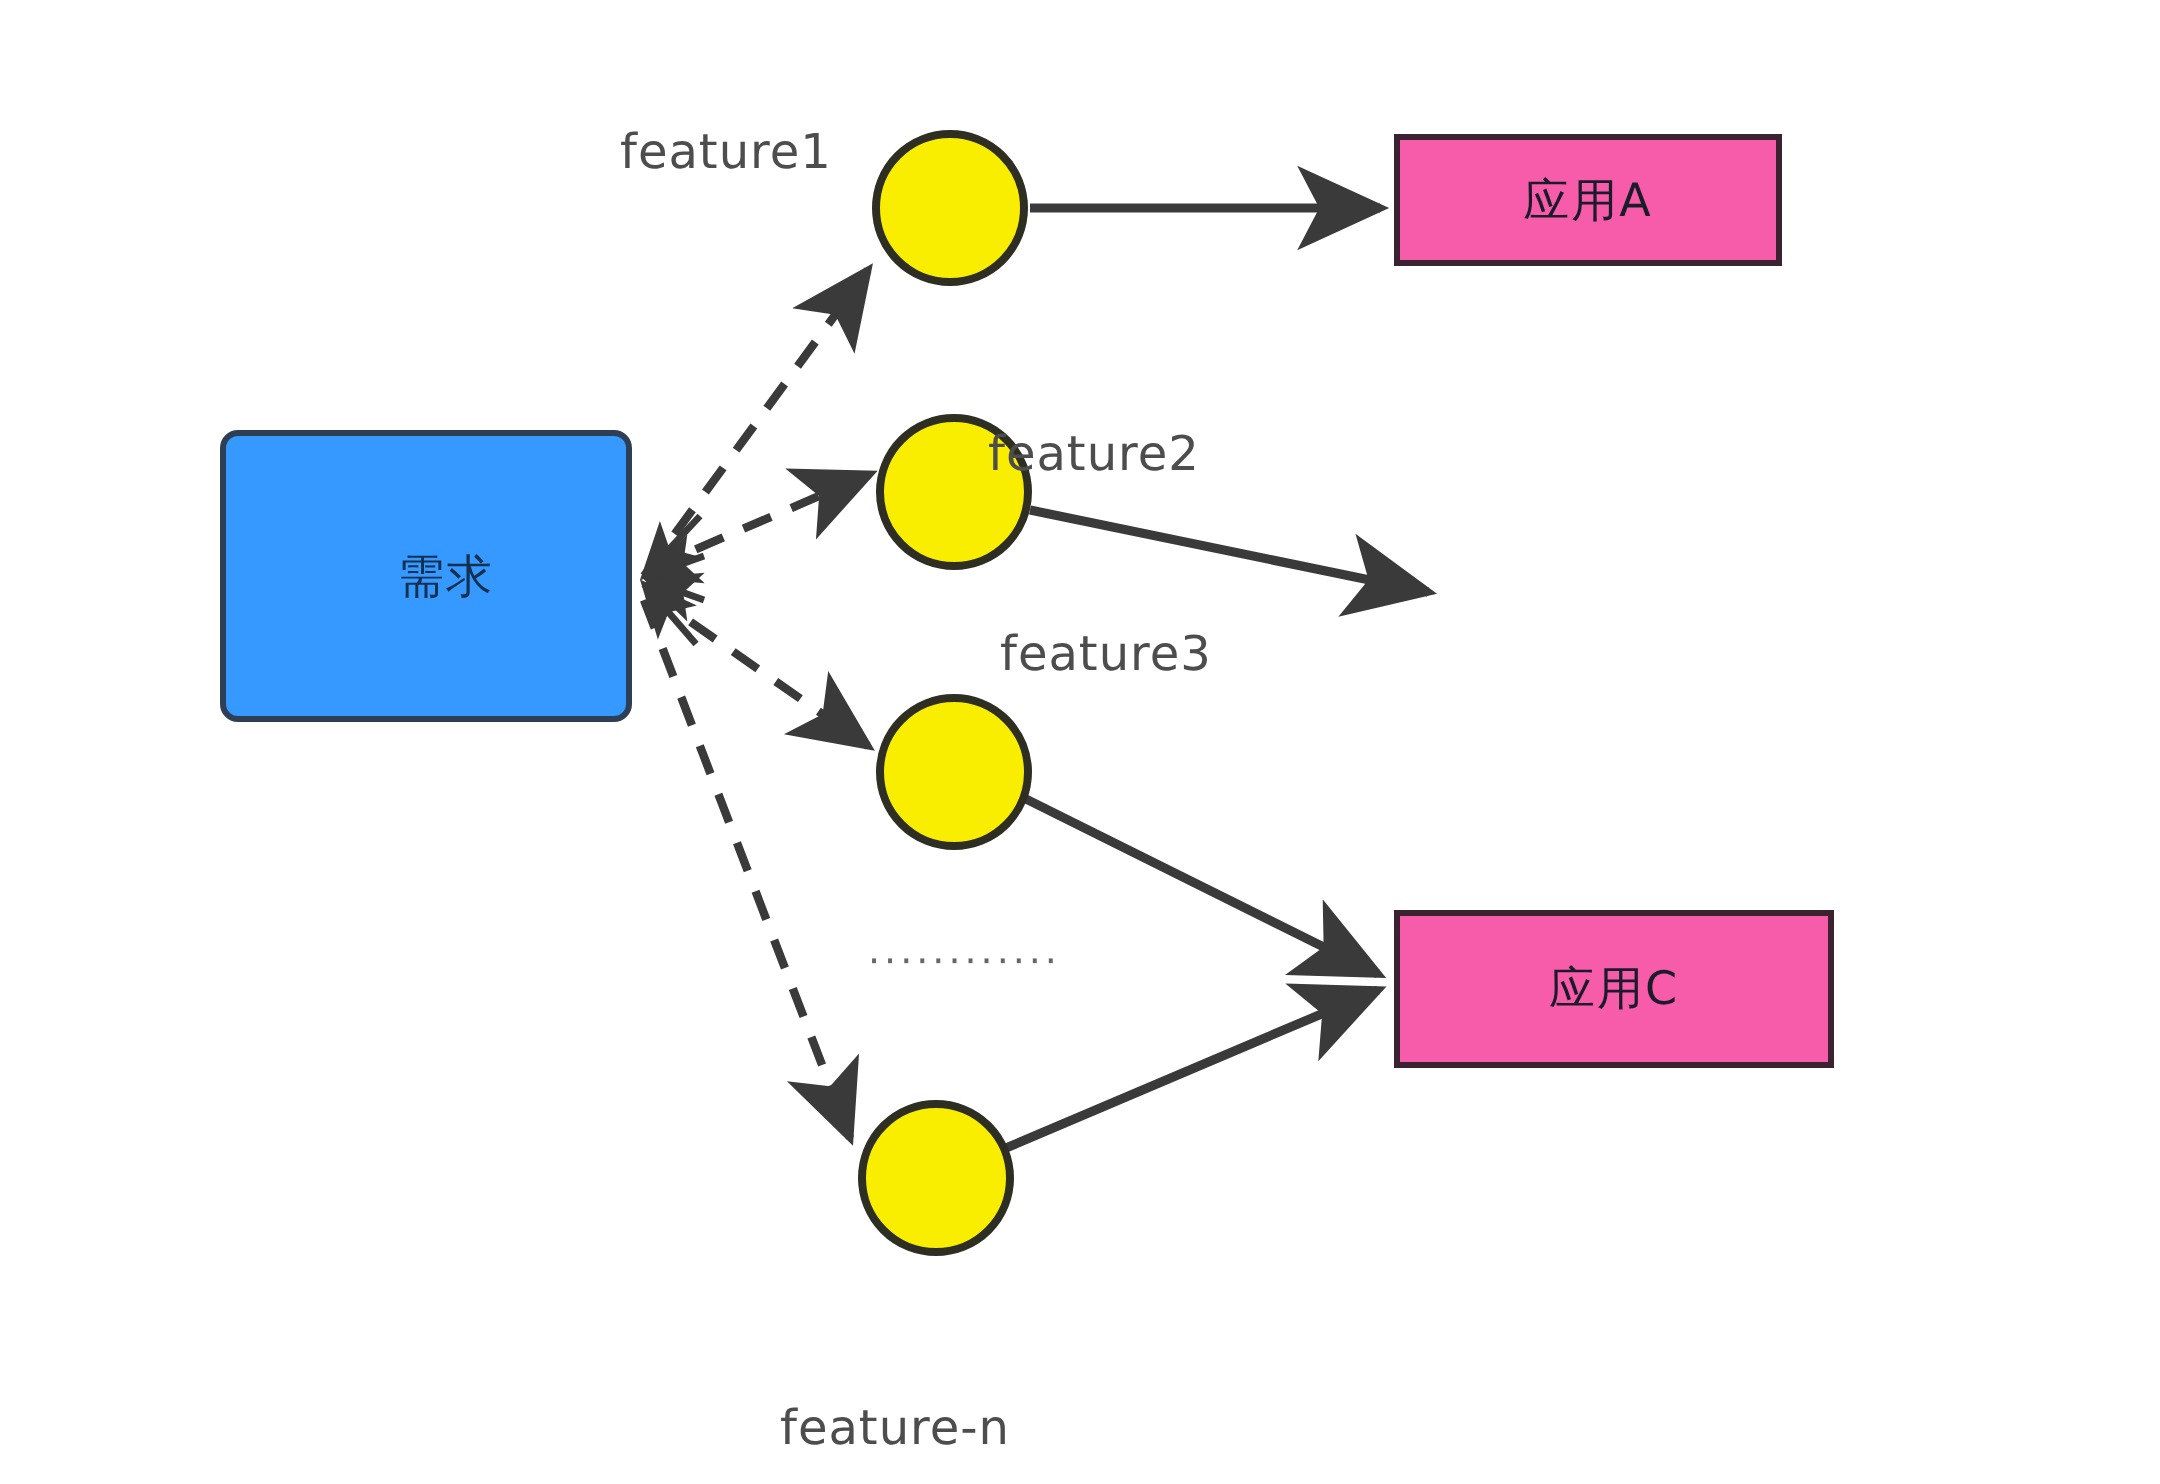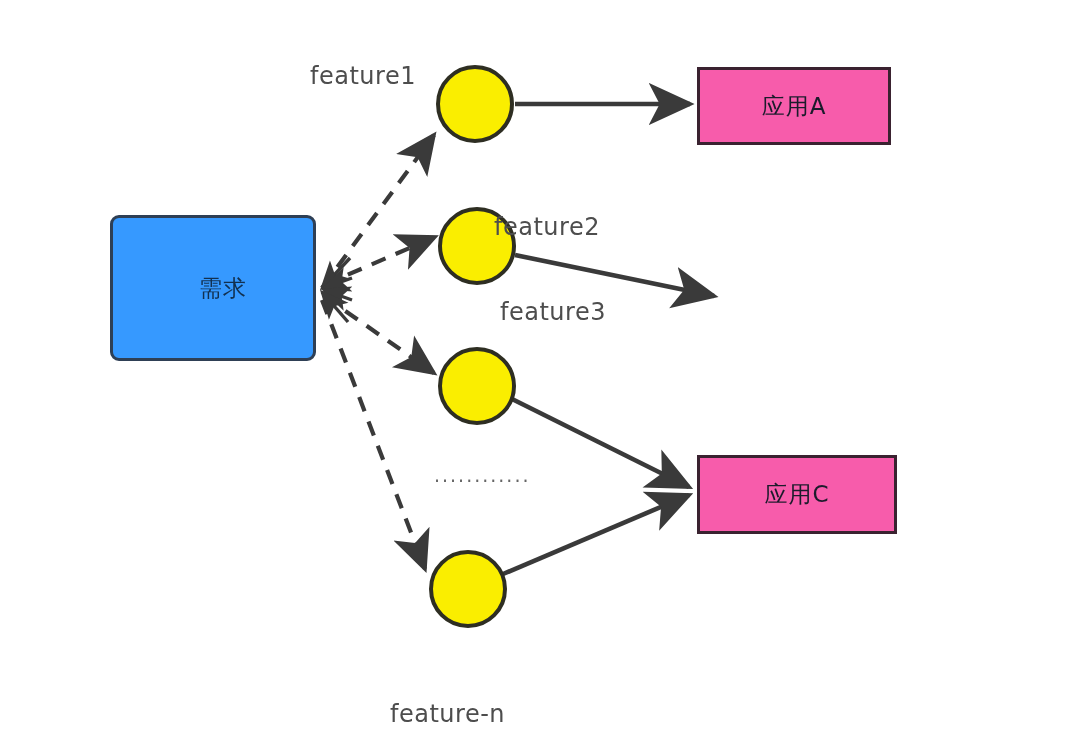--- a/index.html
+++ b/index.html
@@ -106,26 +106,26 @@
     <span>需求</span>
   </div>
 
   <div class="node circle" style="left:436px;top:65px;width:78px;height:78px;"></div>
   <div class="node circle" style="left:438px;top:207px;width:78px;height:78px;"></div>
   <div class="node circle" style="left:438px;top:347px;width:78px;height:78px;"></div>
   <div class="node circle" style="left:429px;top:550px;width:78px;height:78px;"></div>
 
   <div class="flabel" style="left:310px;top:62px;">feature1</div>
   <div class="flabel" style="left:494px;top:183px;margin-top:30px;">feature2</div>
-  <div class="flabel" style="left:500px;top:298px;">feature3</div>
+  <div class="flabel" style="left:500px;top:313px;">feature3</div>
   <div class="flabel" style="left:390px;top:700px;">feature-n</div>
 
   <div class="ellipsis-dots" style="left:434px;top:470px;">············</div>
 
-  <div class="node box pink" style="left:697px;top:67px;width:194px;height:78px;text-align:right;">
+  <div class="node box pink" style="left:697px;top:67px;width:194px;height:66px;text-align:right;">
     <span>应用A</span>
   </div>
-  <div class="node box pink" style="left:697px;top:455px;width:200px;height:79px;">
+  <div class="node box pink" style="left:697px;top:455px;width:220px;height:79px;">
     <span>应用C</span>
   </div>
 
 
 </div>
 
 </body></html>

